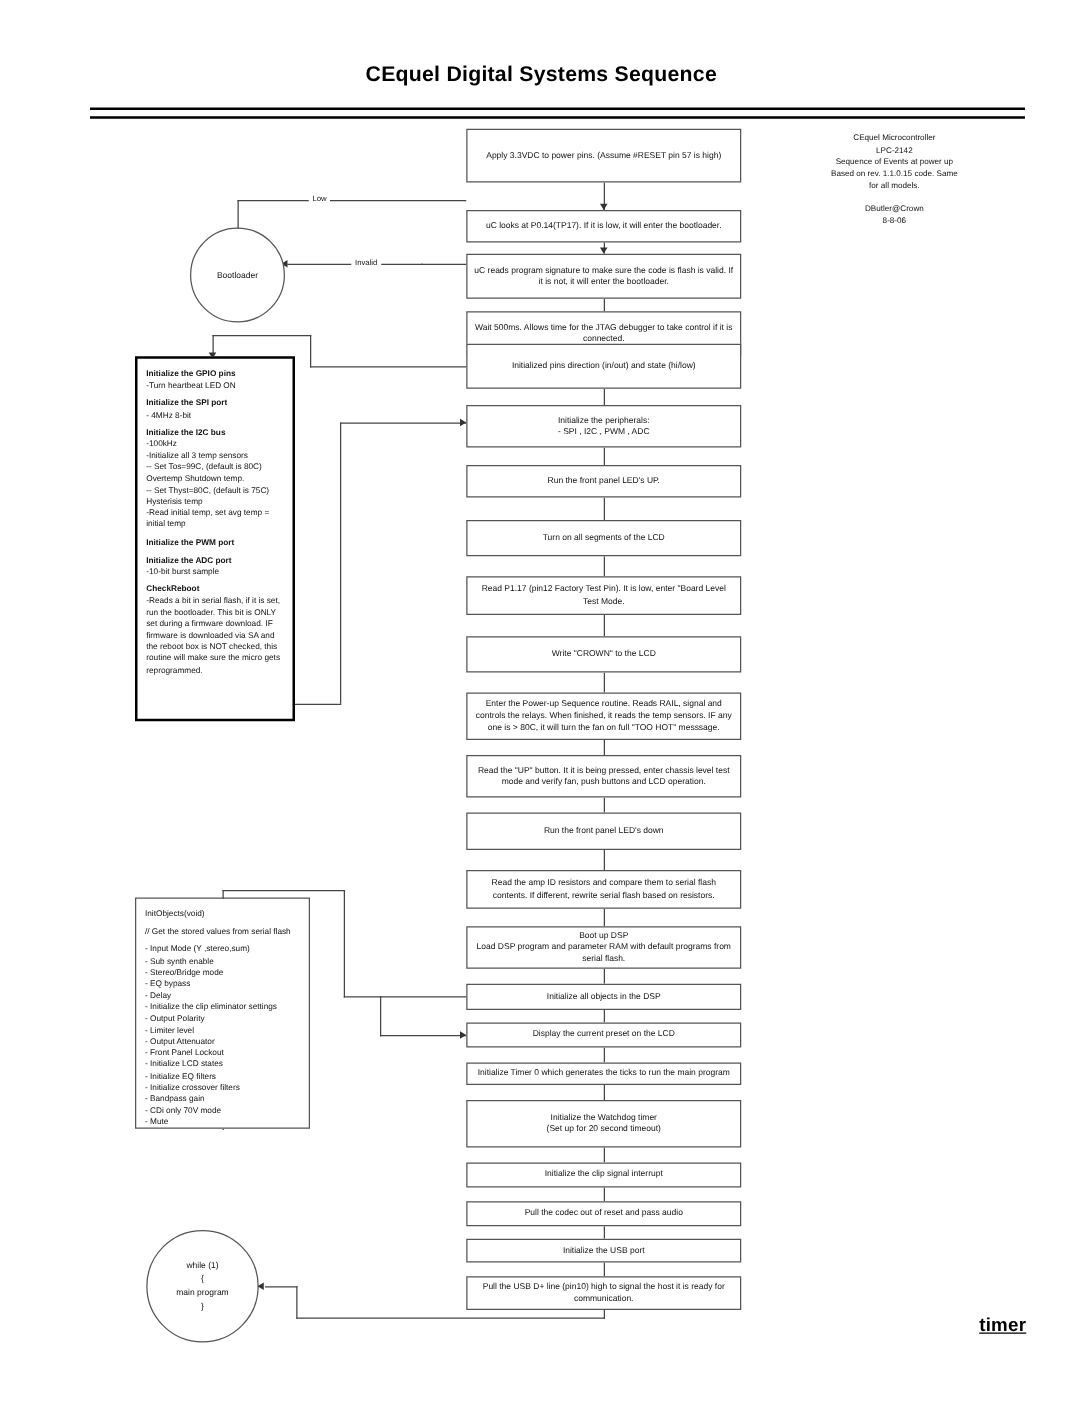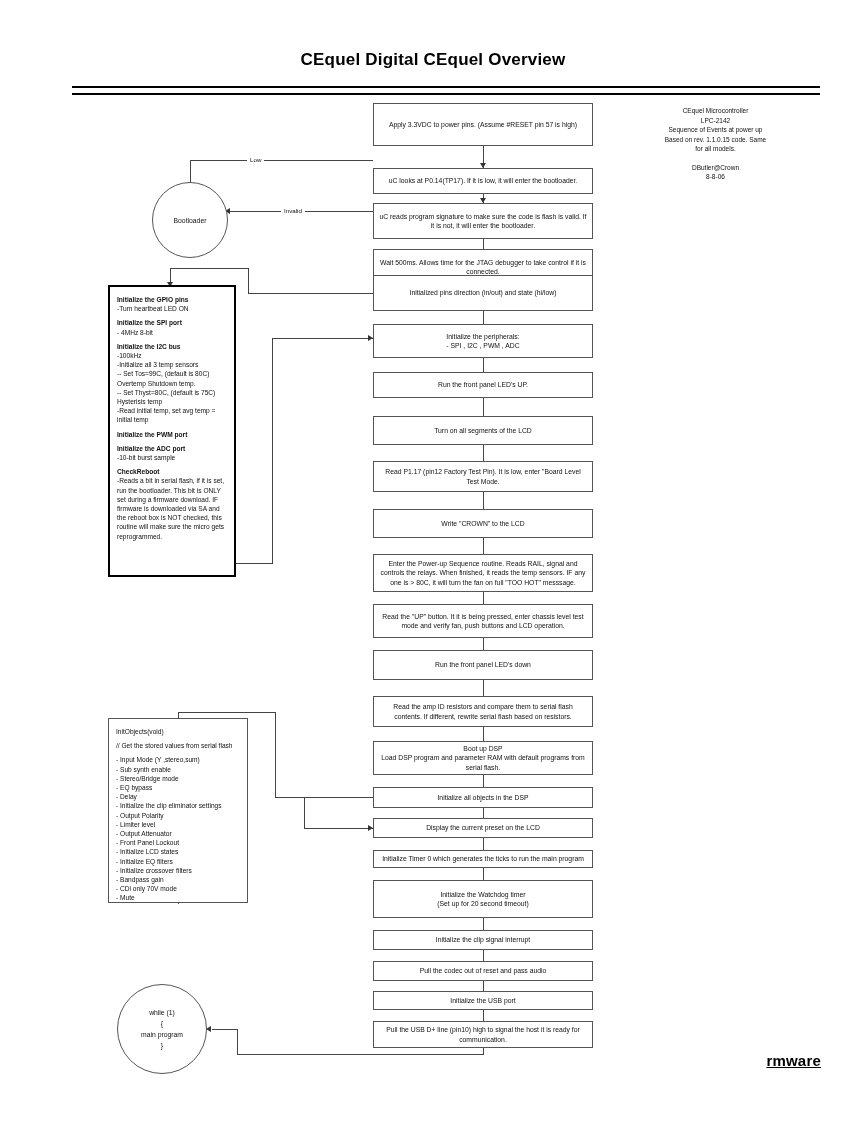--- a/index.html
+++ b/index.html
@@ -130,21 +130,21 @@
     top: 1052px;
     font-size: 15px;
     font-weight: bold;
     text-decoration: underline;
     letter-spacing: 0.2px;
   }
 </style>
 </head>
 <body>
 
-<div id="doc-title">CEquel Digital CEquel Overview</div>
+<div id="doc-title">CEquel Digital Systems Sequence</div>
 <div id="title-rule"></div>
 
 <div id="header-note">
   <div>CEquel Microcontroller</div>
   <div>LPC-2142</div>
   <div>Sequence of Events at power up</div>
   <div>Based on rev. 1.1.0.15 code.  Same</div>
   <div>for all models.</div>
   <div class="sp"></div>
   <div>DButler@Crown</div>
@@ -375,13 +375,13 @@
   <div>main program</div>
   <div>}</div>
 </div>
 
 <div class="v" style="left:483px; top:1048px; height:7px;"></div>
 <div class="h" style="left:237px; top:1054px; width:247px;"></div>
 <div class="v" style="left:237px; top:1029px; height:26px;"></div>
 <div class="h" style="left:212px; top:1029px; width:26px;"></div>
 <div class="arr arr-l" style="left:206px; top:1026px;"></div>
 
-<div id="footer-word">rmware</div>
+<div id="footer-word">timer</div>
 
 </body></html>

